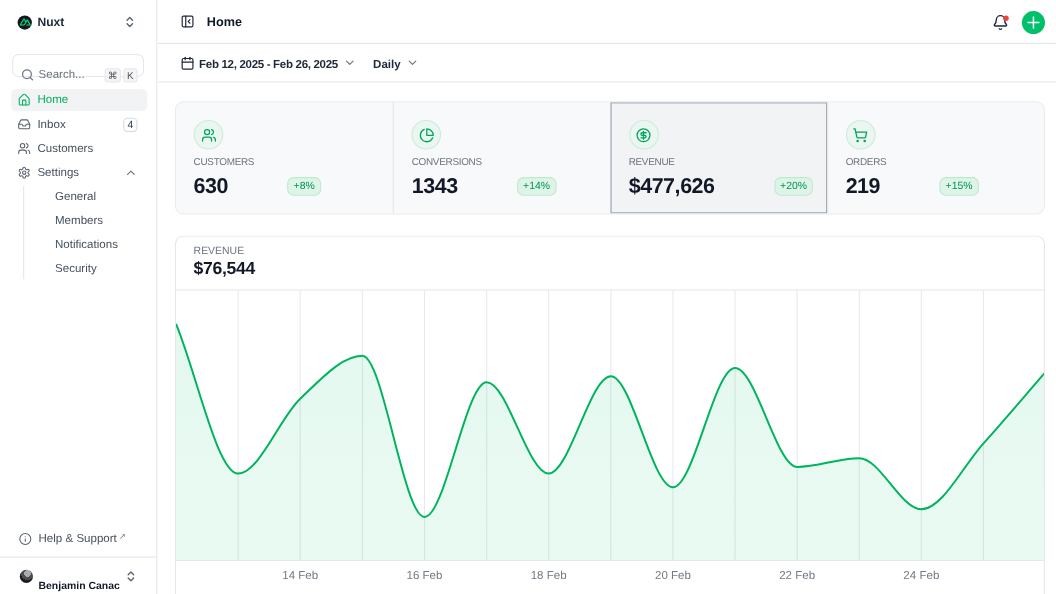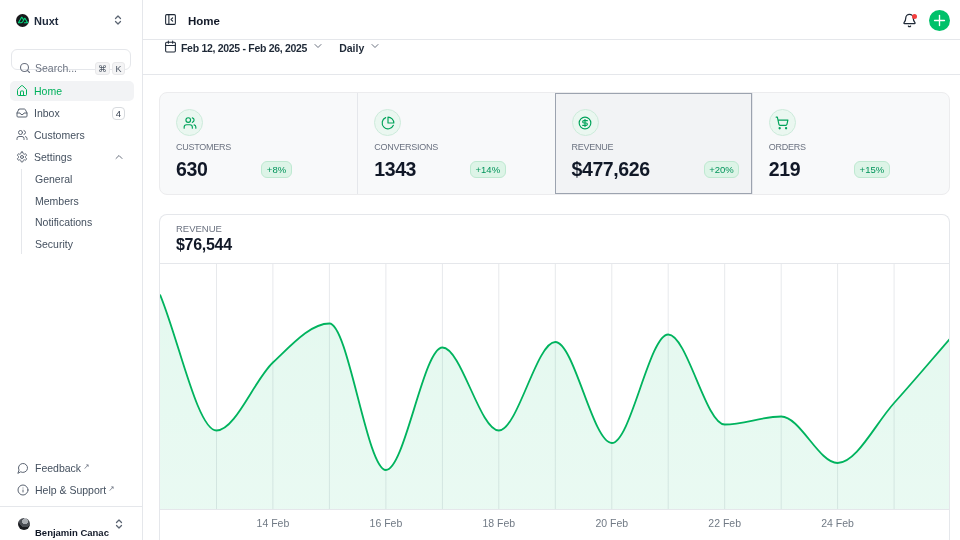--- a/index.html
+++ b/index.html
@@ -23,41 +23,41 @@
   padding:0 2px; margin-left:2px; }
 #nav { margin:11px 8px 0 10px; }
 .nav-row { height:20px; margin-bottom:2px; display:flex; align-items:center;
   padding:0 6px; border-radius:5px; font-size:10.5px; color:#44505f; font-weight:400; }
 .nav-row .lbl { margin-left:6px; flex:1; }
 .nav-row.active { background:#f2f3f5; color:#00b15c; font-weight:500; }
 .nav-badge { font-size:9.5px; color:#374151; border:1px solid #d7dade; border-radius:4px; margin-right:3px;
   min-width:13px; height:13px; line-height:12px; text-align:center; font-weight:500; }
 .sub-wrap { border-left:1px solid #e5e7eb; margin:0 0 2px 11px; padding-left:11px; }
 .sub-row { height:20px; margin-bottom:1.5px; display:flex; align-items:center;
-  font-size:10.5px; color:#44505f; padding-left:2px; }
+  font-size:10.5px; color:#44505f; padding-left:2px;margin-left:15px; }
 #sb-spacer { flex:1; }
 #sb-foot { margin:0 8px 4px 11px; }
 .ext { font-size:7.5px; color:#6b7280; margin-left:2px; position:relative; top:-3px; }
 #sb-user { border-top:1px solid #e5e7eb; height:34px; display:flex; align-items:center;
   padding:0 17px 0 18px; }
 #avatar { width:12px; height:12px; border-radius:50%; flex:none;
   background:radial-gradient(circle at 58% 28%, #a9adb2 0 26%, #4a4e54 28% 52%, #1a1c20 54% 100%); }
 #sb-user .name { font-size:9.5px; font-weight:700; color:#111827; margin-left:5px; flex:1; white-space:nowrap; position:relative; top:-1px;margin-top:19px; }
 
 
 #main { margin-left:143px; height:540px; }
 #hdr { height:40px; border-bottom:1px solid #e5e7eb; display:flex; align-items:center;
   padding:0 10px 0 16px; }
 #hdr .title { font-size:11.5px; font-weight:700; color:#111827; margin-left:11px; flex:1; position:relative; top:1px; }
 #btn-plus { width:21px; height:21px; border-radius:50%; background:#00c16a;
   display:flex; align-items:center; justify-content:center; margin-left:13px; }
 #bell-wrap { position:relative; }
 #bell-dot { position:absolute; right:0.5px; top:1px; width:5px; height:5px;
   border-radius:50%; background:#f43f3f; }
-#toolbar { height:35px; border-bottom:1px solid #e5e7eb; display:flex; 
+#toolbar { height:35px; border-bottom:1px solid #e5e7eb; display:flex; align-items:center;
   padding:0 16px; }
 #toolbar .date { font-size:10.5px; font-weight:700; color:#1f2937; margin-left:4px; letter-spacing:-0.3px; position:relative; top:2px; }
 #toolbar .daily { font-size:10.5px; font-weight:700; color:#1f2937; margin-left:15px; position:relative; top:2px; }
 .chev { margin-left:5px; }
 
 #content { padding:17px 10px 0 16px; }
 
 #stats { display:grid; grid-template-columns:1fr 1fr 1fr 1fr; background:#f8f9fa;
   border:1px solid #ececee; border-radius:8px; height:103px; overflow:hidden; }
 .stat { padding:16px 0 0 16px; border-left:1px solid #e5e7eb; position:relative; }
@@ -147,26 +147,20 @@
       <div class="sub-row">General</div>
       <div class="sub-row">Members</div>
       <div class="sub-row">Notifications</div>
       <div class="sub-row">Security</div>
     </div>
   </nav>
 
   <div id="sb-spacer"></div>
 
   <div id="sb-foot">
-    <div class="nav-row">
-      <svg width="12" height="12" viewBox="0 0 24 24" fill="none" stroke="#5b6472" stroke-width="2" stroke-linecap="round" stroke-linejoin="round">
-          <path d="M7.9 20A9 9 0 1 0 4 16.1L2 22Z"></path>
-        </svg>
-      <span class="lbl">Feedback<span class="ext">↗</span></span>
-    </div>
     <div class="nav-row">
       <svg width="12" height="12" viewBox="0 0 24 24" fill="none" stroke="#5b6472" stroke-width="2" stroke-linecap="round" stroke-linejoin="round">
           <circle cx="12" cy="12" r="10"></circle>
           <path d="M12 16v-4"></path>
           <path d="M12 8h.01"></path>
         </svg>
       <span class="lbl">Help &amp; Support<span class="ext">↗</span></span>
     </div>
   </div>
 

